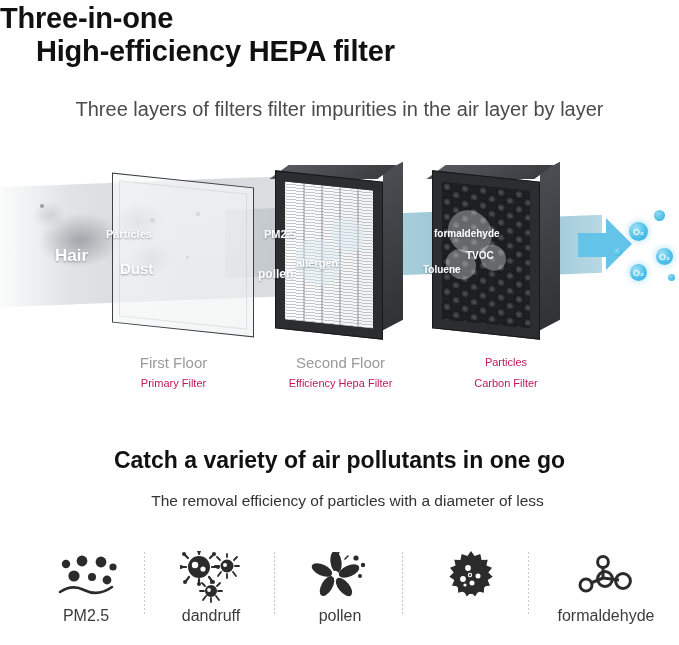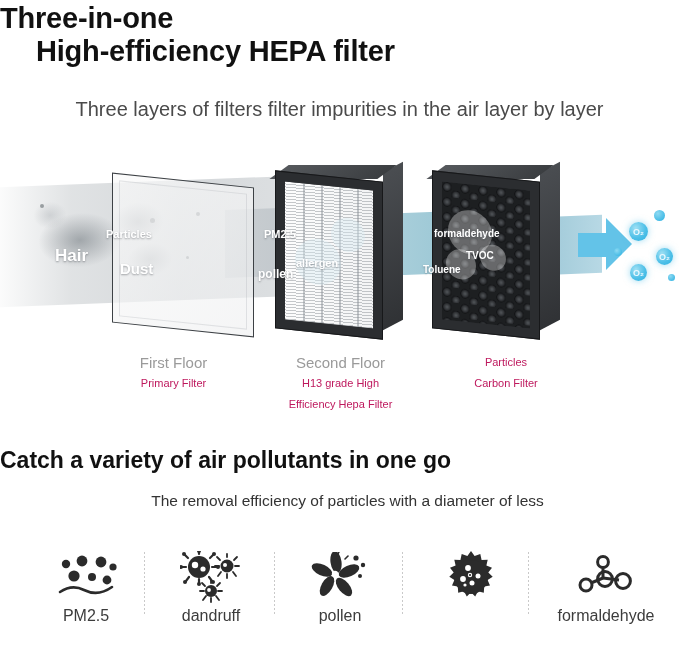--- a/index.html
+++ b/index.html
@@ -151,21 +151,21 @@
   }
 
   
   .caps{position:absolute;left:0;top:352px;width:679px;height:62px;}
   .cap{position:absolute;text-align:center;}
   .cap .floor{color:#9a9a9a;font-size:15px;line-height:21px;}
   .cap .name{color:#be185d;font-size:11px;line-height:21px;}
 
   
   .h2{
-    position:absolute;left:0;right:0;top:447px;text-align:left;
+    position:absolute;left:0;right:0;top:447px;text-align:center;
     color:#111;font-size:23px;font-weight:bold;
   }
   .desc{
     position:absolute;left:16px;right:0;top:490px;text-align:center;
     color:#333;font-size:15.5px;line-height:22px;
   }
 
   
   .iconrow{position:absolute;left:0;top:548px;width:679px;height:95px;}
   .cell{position:absolute;top:0;height:95px;text-align:center;}
@@ -254,21 +254,20 @@
     <span class="dot-blue" style="left:668px;top:114px;width:7px;height:7px;"></span>
   </div>
 
   <div class="caps">
     <div class="cap" style="left:96px;width:155px;">
       <div class="floor">First Floor</div>
       <div class="name">Primary Filter</div>
     </div>
     <div class="cap" style="left:258px;width:165px;">
       <div class="floor">Second Floor</div>
-      <div class="name">H13 grade High</div>
       <div class="name">Efficiency Hepa Filter</div>
     </div>
     <div class="cap" style="left:432px;width:148px;">
       <div class="name">Particles</div>
       <div class="name">Carbon Filter</div>
     </div>
   </div>
 
   <div class="h2">Catch a variety of air pollutants in one go</div>
   <div class="desc">

